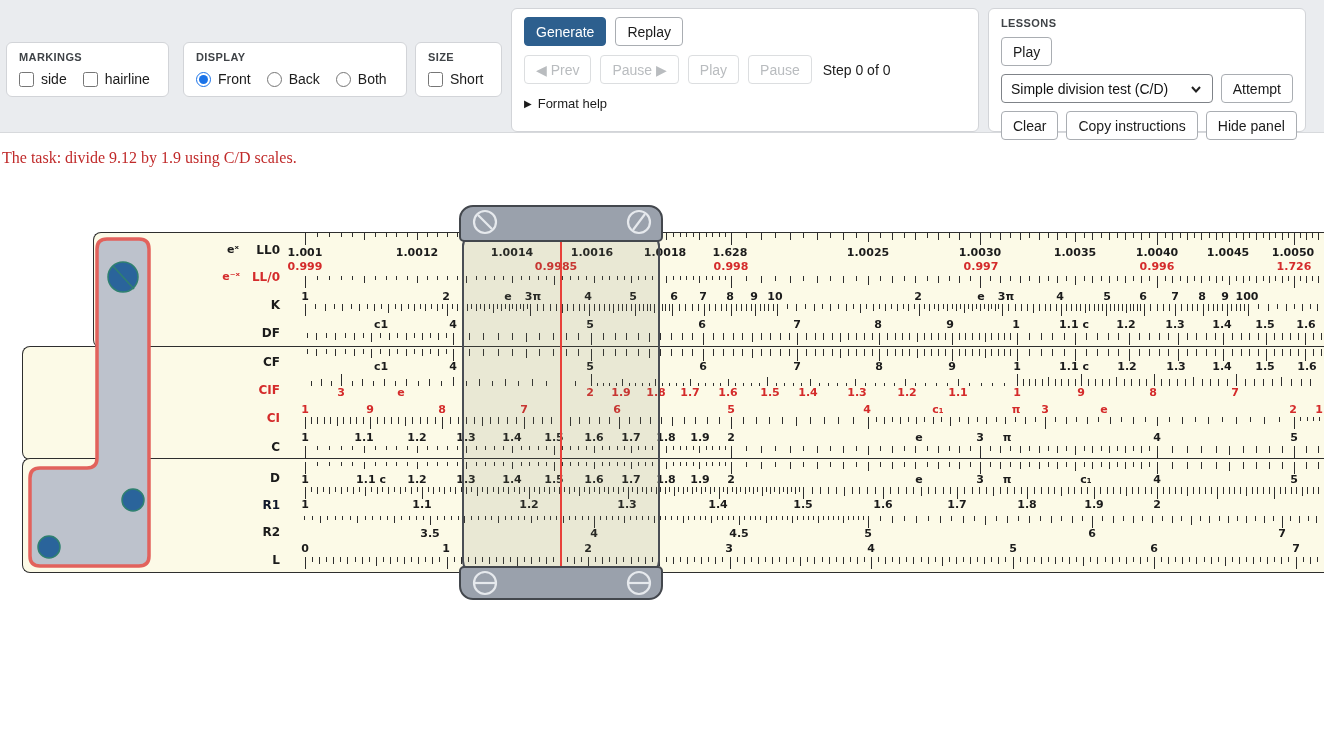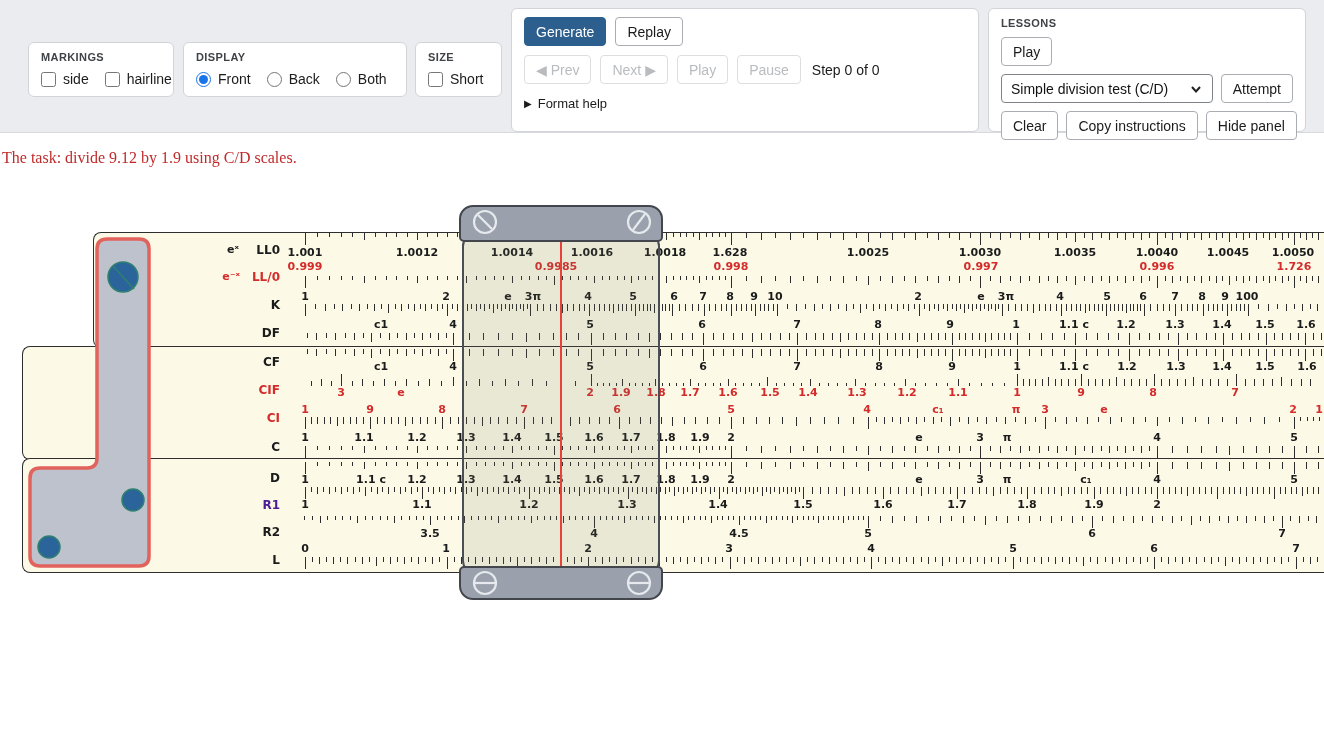--- a/index.html
+++ b/index.html
@@ -15,21 +15,21 @@
     background:#eaecef; border-bottom:1px solid #d7d9dc;
   }
   .panel {
     position:absolute; background:#fff; border:1px solid #d2d4d8;
     border-radius:6px; padding:8px 12px;
   }
   .ptitle {
     font-size:11px; font-weight:700; color:#3f4347; letter-spacing:.4px;
     margin-bottom:8px;
   }
-  #p-markings { left:28px;  top:42px; width:146px; height:55px; }
+  #p-markings { left:6px;  top:42px; width:163px; height:55px; }
   #p-display  { left:183px; top:42px; width:224px; height:55px; }
   #p-size     { left:415px; top:42px; width:87px;  height:55px; }
   #p-equation { left:511px; top:8px;  width:468px; height:124px; }
   #p-lessons  { left:988px; top:8px;  width:318px; height:124px; }
 
   .optrow { display:flex; align-items:center; }
   .opt { display:inline-flex; align-items:center; gap:7px; font-size:14px;
          color:#1b1b1b; margin-right:16px; white-space:nowrap; }
   .opt:last-child { margin-right:0; }
   input[type=checkbox], input[type=radio] {
@@ -157,21 +157,21 @@
     </div>
   </div>
 
   <div class="panel" id="p-equation">
     <div class="eqrow">
       <button class="btn primary">Generate</button>
       <button class="btn">Replay</button>
     </div>
     <div class="eqrow">
       <button class="btn disabled">◀ Prev</button>
-      <button class="btn disabled">Next ▶</button>
+      <button class="btn disabled">Pause ▶</button>
       <button class="btn disabled">Play</button>
       <button class="btn disabled">Pause</button>
       <span class="step-text">Step 0 of 0</span>
     </div>
     <div class="fmt-row">
       <span class="tri">▶</span>
       <span>Format help</span>
     </div>
   </div>
 
@@ -1419,21 +1419,21 @@
     <div class="tick" style="left: 1201.4px; height: 7px; top: 462px;"></div>
     <div class="tick" style="left: 1215.5px; height: 7px; top: 462px;"></div>
     <div class="tick" style="left: 1229.3px; height: 9px; top: 462px;"></div>
     <div class="tick" style="left: 1242.8px; height: 7px; top: 462px;"></div>
     <div class="tick" style="left: 1256px; height: 7px; top: 462px;"></div>
     <div class="tick" style="left: 1269px; height: 7px; top: 462px;"></div>
     <div class="tick" style="left: 1281.6px; height: 7px; top: 462px;"></div>
     <div class="tick" style="left: 1294px; height: 12px; top: 462px;"></div>
     <div class="tick" style="left: 1306.2px; height: 7px; top: 462px;"></div>
     <div class="tick" style="left: 1318.1px; height: 7px; top: 462px;"></div>
-    <div class="scale-name" style="top: 498px; color: #4c1d95;">R1</div>
+    <div class="scale-name" style="top: 498px; color: #0f172a;">R1</div>
     <div class="sn" style="left: 305px; top: 499px; color: rgb(27, 27, 27);">1</div>
     <div class="sn" style="left: 422px; top: 499px; color: rgb(27, 27, 27);">1.1</div>
     <div class="sn" style="left: 529px; top: 499px; color: rgb(27, 27, 27);">1.2</div>
     <div class="sn" style="left: 627px; top: 499px; color: rgb(27, 27, 27);">1.3</div>
     <div class="sn" style="left: 718px; top: 499px; color: rgb(27, 27, 27);">1.4</div>
     <div class="sn" style="left: 803px; top: 499px; color: rgb(27, 27, 27);">1.5</div>
     <div class="sn" style="left: 883px; top: 499px; color: rgb(27, 27, 27);">1.6</div>
     <div class="sn" style="left: 957px; top: 499px; color: rgb(27, 27, 27);">1.7</div>
     <div class="sn" style="left: 1027px; top: 499px; color: rgb(27, 27, 27);">1.8</div>
     <div class="sn" style="left: 1094px; top: 499px; color: rgb(27, 27, 27);">1.9</div>

